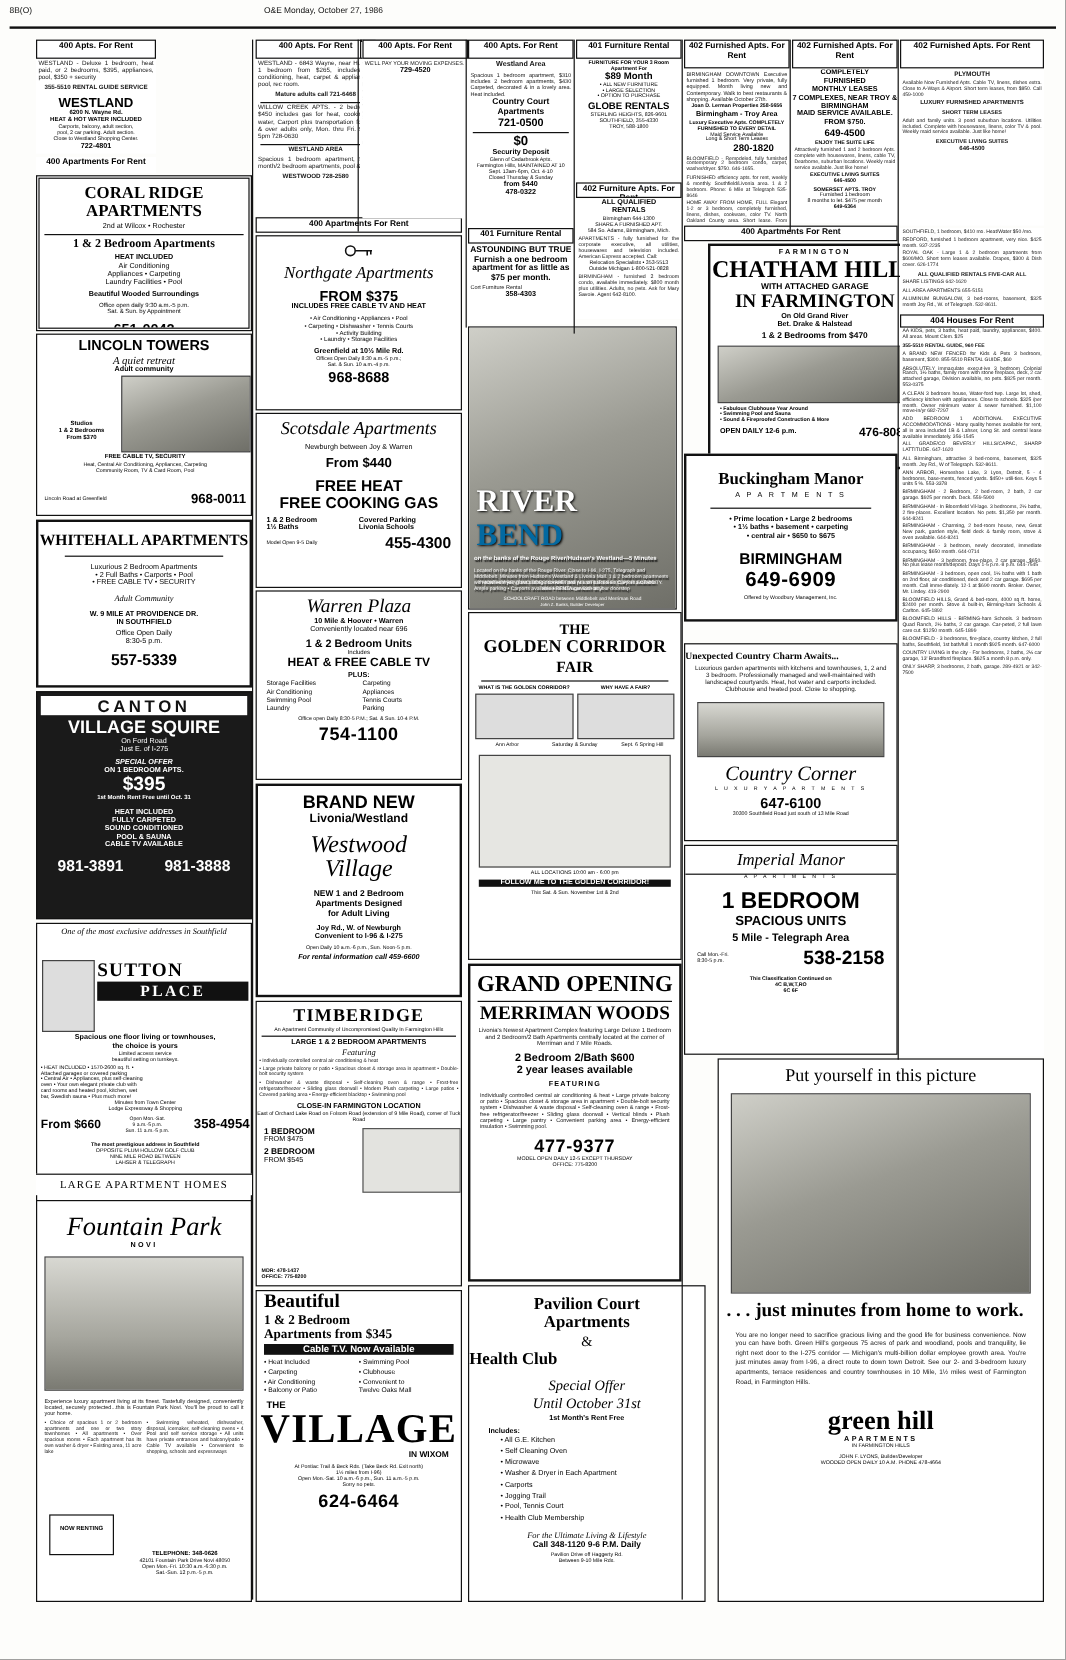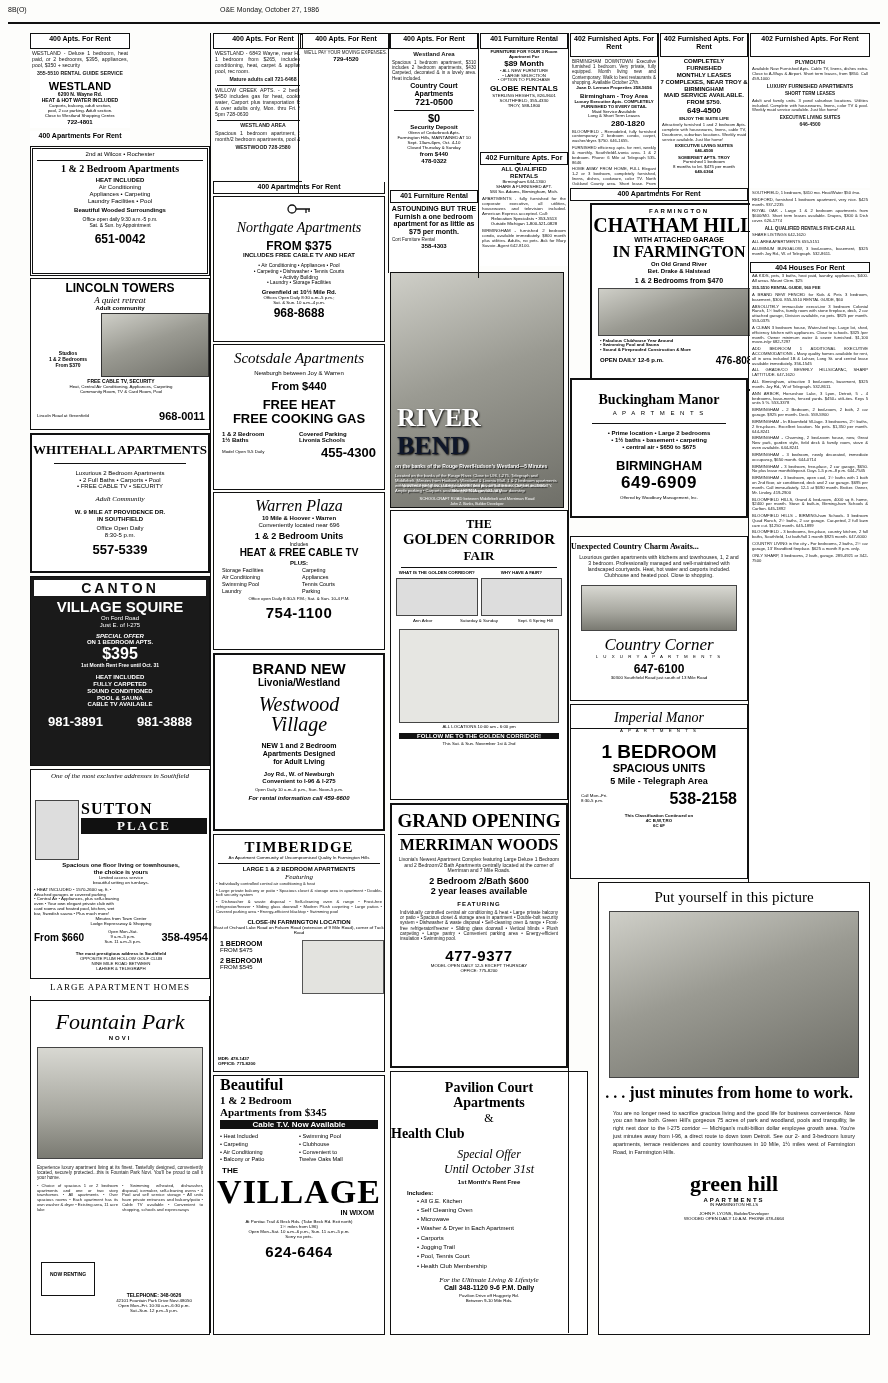--- a/index.html
+++ b/index.html
@@ -59,20 +59,21 @@
     <div class="tiny tc">Carports, balcony, adult section,</div>
     <div class="tiny tc">pool, 2 car parking. Adult section.</div>
     <div class="tiny tc">Close to Westland Shopping Center.</div>
     <div class="sm b">722-4801</div>
   </div>
   <div class="ad nb" style="left:30px;top:131px;width:100px;height:13px;">
     <div class="hdr" style="border-bottom:none;">400 Apartments For Rent</div>
   </div>
 
   <div class="ad dbl" style="left:30px;top:146px;width:180px;height:130px;">
+    <div class="ser" style="font-size:14px;font-weight:bold;text-align:center;margin-top:6px;line-height:1.05;">CORAL RIDGE APARTMENTS</div>
     <div class="sm" style="margin-top:2px;">2nd at Wilcox • Rochester</div>
     <div class="line"></div>
     <div class="ser" style="font-size:10px;font-weight:bold;text-align:center;">1 &amp; 2 Bedroom Apartments</div>
     <div class="sm b" style="margin-top:3px;">HEAT INCLUDED</div>
     <div class="sm">Air Conditioning</div>
     <div class="sm">Appliances • Carpeting</div>
     <div class="sm">Laundry Facilities • Pool</div>
     <div class="sm b" style="margin-top:3px;">Beautiful Wooded Surroundings</div>
     <div class="xsm" style="margin-top:3px;">Office open daily 9:30 a.m.-5 p.m.</div>
     <div class="xsm">Sat. &amp; Sun. by Appointment</div>
@@ -445,21 +446,21 @@
   </div>
 
   <div class="ad nb" style="left:302px;top:50px;width:88px;height:132px;border:none;">
     <div class="t" style="font-size:4.5px;padding-top:0;">WE'LL PAY YOUR MOVING EXPENSES.</div>
     <div class="sm b">729-4520</div>
   </div>
 
   <div class="ad" style="left:390px;top:272px;width:174px;height:236px;overflow:hidden;">
     <div class="imgbox photo" style="position:absolute;inset:0;"></div>
     <div class="ser" style="position:absolute;left:6px;top:130px;font-size:26px;font-weight:bold;color:#fff;text-shadow:1px 1px 2px #000;">RIVER</div>
-    <div class="ser" style="position:absolute;left:6px;top:158px;font-size:26px;font-weight:bold;color:#0f172a;text-shadow:1px 1px 2px #000;">BEND</div>
+    <div class="ser" style="position:absolute;left:6px;top:158px;font-size:26px;font-weight:bold;color:#0369a1;text-shadow:1px 1px 2px #000;">BEND</div>
     <div style="position:absolute;left:4px;top:190px;right:4px;font-size:5px;font-weight:bold;color:#fff;text-shadow:1px 1px 1px #000;">on the banks of the Rouge River/Hudson's Westland—5 Minutes</div>
     <div style="position:absolute;left:4px;top:200px;right:4px;font-size:4.2px;color:#fff;line-height:1.2;text-shadow:1px 1px 1px #000;">Located on the banks of the Rouge River. Close to I-96, I-275, Telegraph and Middlebelt. Minutes from Hudson's Westland &amp; Livonia Mall. 1 &amp; 2 bedroom apartments with washer/dryer, glass sliding doorwalls and private balconies. Carport available. Ample parking • Carports available • RENTA carwash at your doorstep</div>
     <div style="position:absolute;left:4px;bottom:14px;right:4px;font-size:4px;color:#fff;text-align:center;">MONTHLY RENT INCLUDES: CARPETING ALL UTILITIES EXCEPT ELECTRICITY. Resident Manager 531-4617</div>
     <div style="position:absolute;left:4px;bottom:6px;right:4px;font-size:4px;color:#fff;text-align:center;">SCHOOLCRAFT ROAD between Middlebelt and Merriman Road</div>
     <div style="position:absolute;left:4px;bottom:1px;right:4px;font-size:3.6px;color:#fff;text-align:center;">John Z. Banks, Builder Developer</div>
   </div>
 
   <div class="ad" style="left:390px;top:510px;width:178px;height:290px;">
     <div class="ser" style="font-size:12px;font-weight:bold;text-align:center;margin-top:6px;">THE</div>
     <div class="ser" style="font-size:15px;font-weight:bold;text-align:center;line-height:1.05;">GOLDEN CORRIDOR</div>

